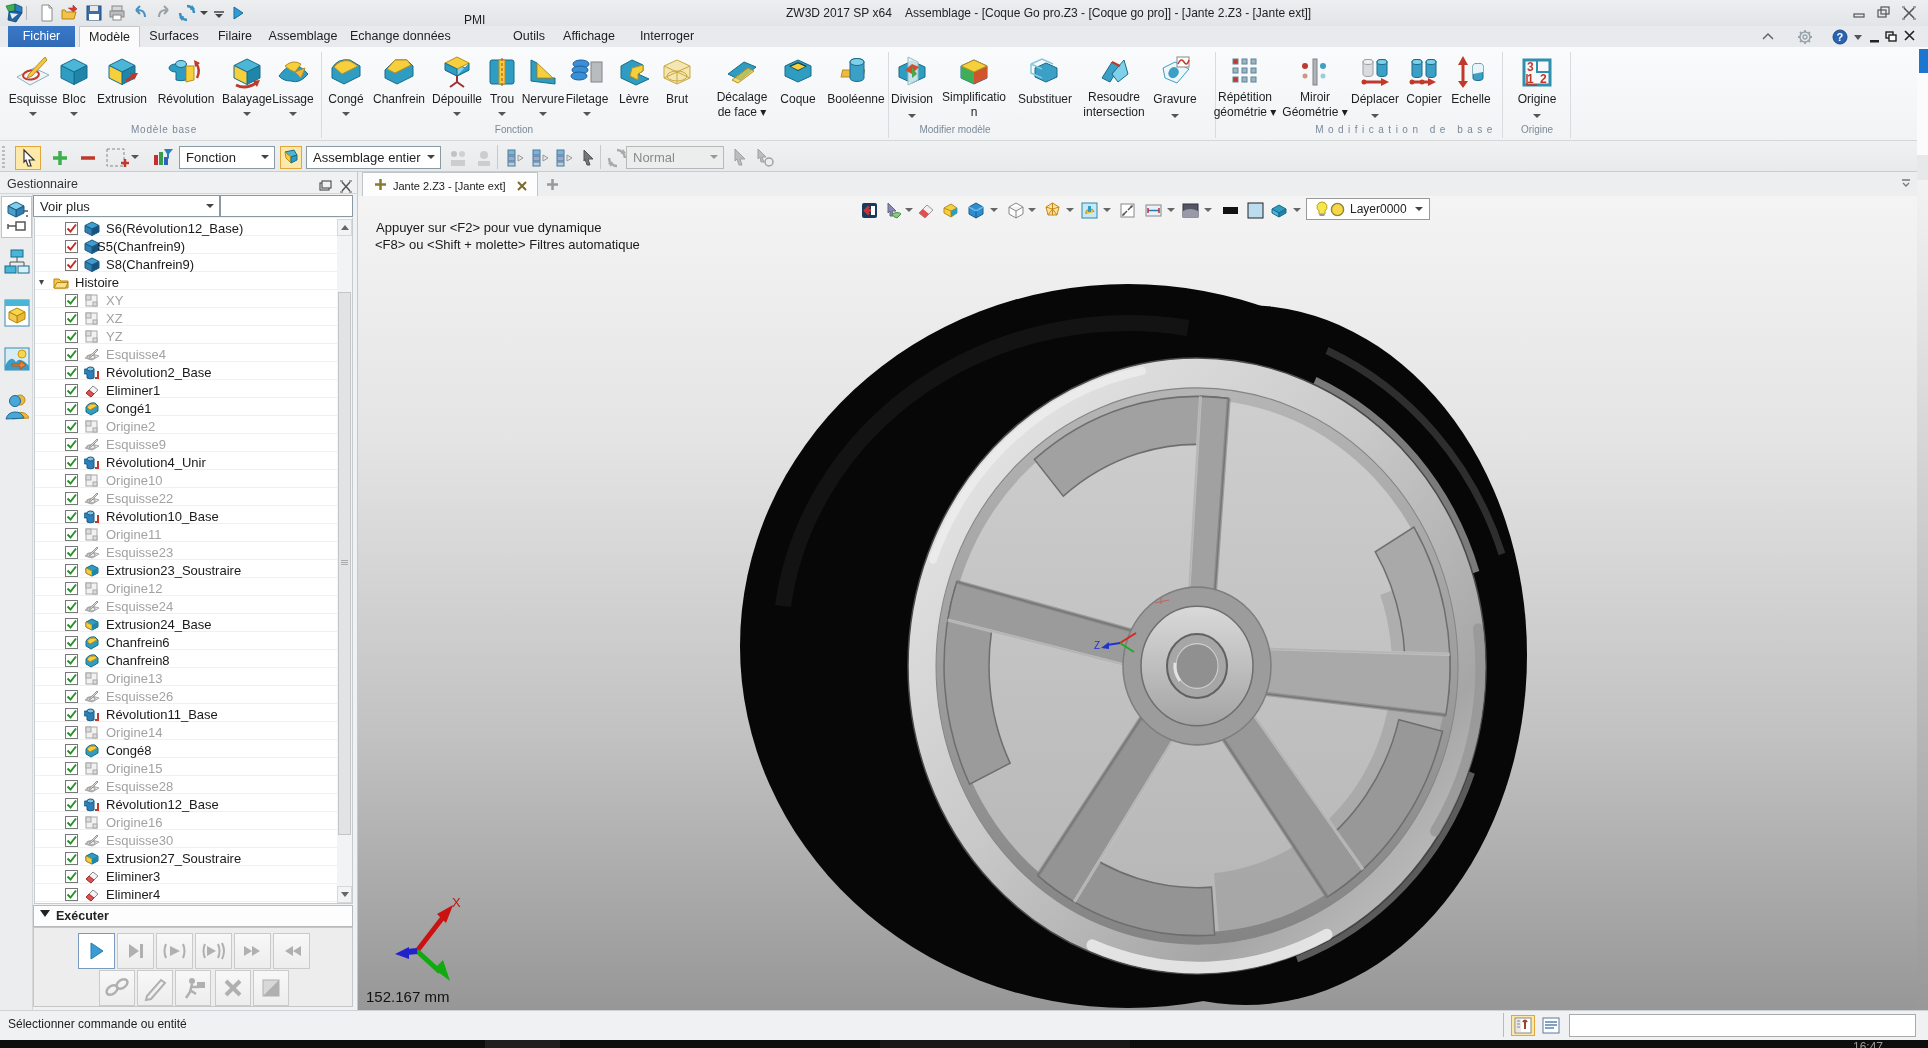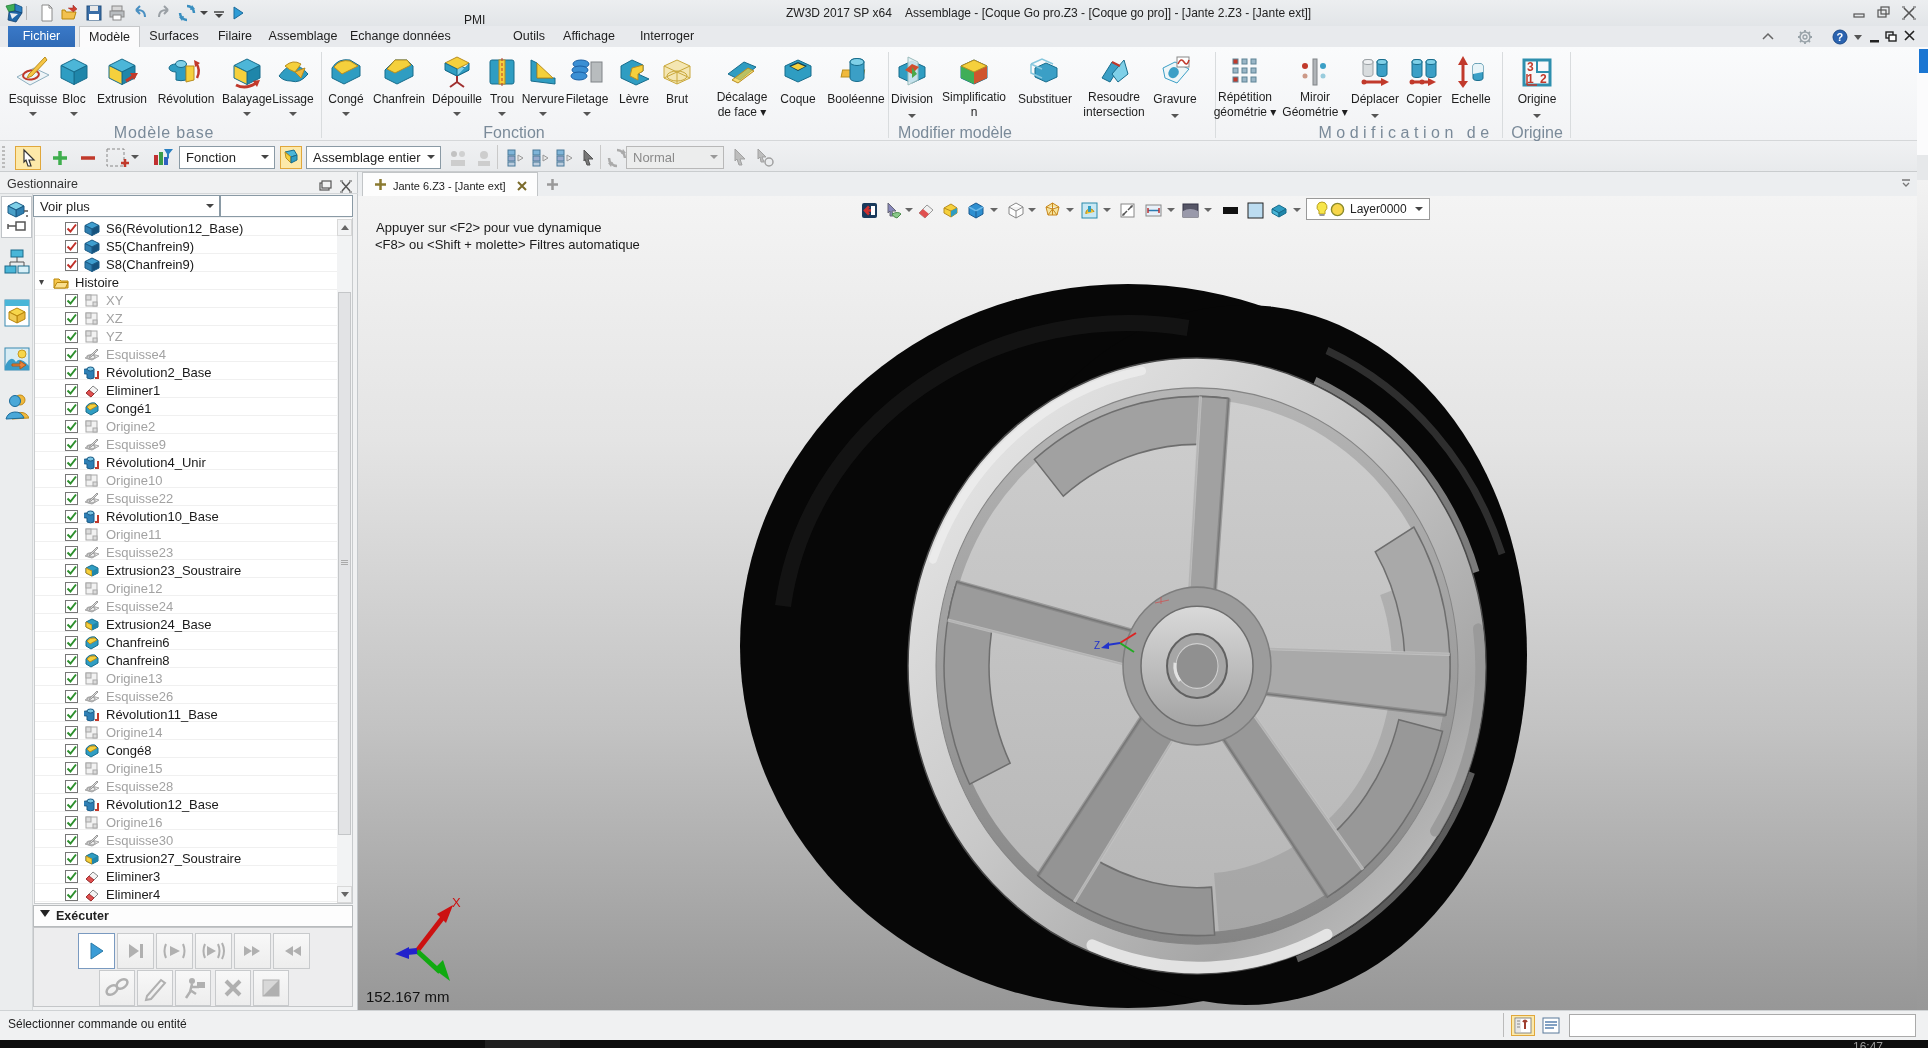--- a/index.html
+++ b/index.html
@@ -1,17 +1,17 @@
 <!DOCTYPE html>
 <html><head><meta charset="utf-8"><style>
 * { margin:0; padding:0; box-sizing:border-box; }
 body { width:1928px; height:1048px; font-family:"Liberation Sans",sans-serif; position:relative; overflow:hidden; background:#f0f0f0; font-size:12px; }
 .abs { position:absolute; }
 .rlab { position:absolute; text-align:center; font-size:12px; color:#1e1e1e; }
-.rgrp { position:absolute; text-align:center; font-size:16px; color:#7a8a99; }
+.rgrp { position:absolute; text-align:center; font-size:10px; color:#7a8a99; }
 .rarr { position:absolute; width:0; height:0; border-left:4px solid transparent; border-right:4px solid transparent; border-top:4px solid #555; }
 .trow { position:absolute; left:0px; width:302px; height:18px; }
 .cb { position:absolute; top:2px; width:13px; height:13px; background:#fff; border:1px solid #777; }
 .cb svg { position:absolute; left:-1px; top:-1px; }
 .tk { font-size:13px; color:#1a1a1a; white-space:nowrap; }
 .tg { font-size:13px; color:#a2a2a2; white-space:nowrap; }
 .combo { position:absolute; background:#fff; border:1px solid #8a9aa5; }
 .combo .txt { position:absolute; left:6px; top:3px; color:#222; font-size:13px; }
 .combo .da { position:absolute; right:5px; top:8px; width:0; height:0; border-left:4px solid transparent; border-right:4px solid transparent; border-top:4px solid #444; }
 </style></head><body>
@@ -472,21 +472,21 @@
       <span class="cb" style="left:30px">
         <svg width="13" height="13" viewBox="0 0 13 13">
           <path d="M2.5,6.5 L5.5,9.5 L11,2.5" fill="none" stroke="#c03028" stroke-width="2"></path>
         </svg>
       </span>
       <svg style="position:absolute;left:49px;top:1px" width="16" height="16" viewBox="0 0 16 16">
         <path d="M8,1 L15,4.5 L8,8 L1,4.5 Z" fill="#3e9ecf" stroke="#1a5a85"></path>
         <path d="M15,4.5 L15,11 L8,14.5 L8,8 Z" fill="#16537e" stroke="#1a5a85"></path>
         <path d="M1,4.5 L1,11 L8,14.5 L8,8 Z" fill="#2f7fb0" stroke="#1a5a85"></path>
       </svg>
-      <span class="tk" style="position:absolute;left:71px;top:1px">S5(Chanfrein9)</span>
+      <span class="tk" style="position:absolute;left:62px;top:1px">S5(Chanfrein9)</span>
     </div>
     <div class="trow" style="top:38px">
       <span class="cb" style="left:30px">
         <svg width="13" height="13" viewBox="0 0 13 13">
           <path d="M2.5,6.5 L5.5,9.5 L11,2.5" fill="none" stroke="#c03028" stroke-width="2"></path>
         </svg>
       </span>
       <svg style="position:absolute;left:49px;top:1px" width="16" height="16" viewBox="0 0 16 16">
         <path d="M8,1 L15,4.5 L8,8 L1,4.5 Z" fill="#3e9ecf" stroke="#1a5a85"></path>
         <path d="M15,4.5 L15,11 L8,14.5 L8,8 Z" fill="#16537e" stroke="#1a5a85"></path>
@@ -998,21 +998,21 @@
 <div class="abs" style="left:253px;top:970px;width:36px;height:36px;background:linear-gradient(#f8f8f8,#ededed);border:1px solid #c8cacc"></div>
 <svg class="abs" style="left:253px;top:970px" width="36" height="36" viewBox="0 0 36 36">
     <rect x="10" y="10" width="16" height="16" fill="#d8d8d8" stroke="#b0b0b0"></rect>
     <path d="M10,26 L26,10 L26,26 Z" fill="#b0b0b0"></path>
   </svg>
 <div class="abs" style="left:358px;top:172px;width:1570px;height:24px;background:#eceef0"></div>
 <div class="abs" style="left:362px;top:172px;width:176px;height:24px;background:#fdfdfd;border:1px solid #c2c5c7;border-bottom:none"></div>
 <svg class="abs" style="left:374px;top:178px" width="13" height="13" viewBox="0 0 13 13">
     <path d="M6.5,1 L6.5,12 M1,6.5 L12,6.5" stroke="#8a7a30" stroke-width="2.5"></path>
   </svg>
-<div class="abs" style="left:393px;top:180px;font-size:11px;color:#222">Jante 6.Z3 - [Jante ext]</div>
+<div class="abs" style="left:393px;top:180px;font-size:11px;color:#222">Jante 2.Z3 - [Jante ext]</div>
 <svg class="abs" style="left:516px;top:180px" width="12" height="12" viewBox="0 0 12 12">
     <path d="M2,2 L10,10 M10,2 L2,10" stroke="#7a6a2a" stroke-width="2"></path>
   </svg>
 <svg class="abs" style="left:546px;top:178px" width="13" height="13" viewBox="0 0 13 13">
     <path d="M6.5,1 L6.5,12 M1,6.5 L12,6.5" stroke="#999" stroke-width="2.5"></path>
   </svg>
 <div class="abs" style="left:358px;top:196px;width:1570px;height:814px;background:linear-gradient(#f4f4f4 0%,#e4e4e4 30%,#c3c3c3 65%,#979797 100%)"></div>
 <svg width="1560" height="814" viewBox="0 0 1560 814" style="position:absolute;left:357px;top:196px">
     <defs>
 <linearGradient id="ringg" x1="0" y1="0" x2="1" y2="1">

